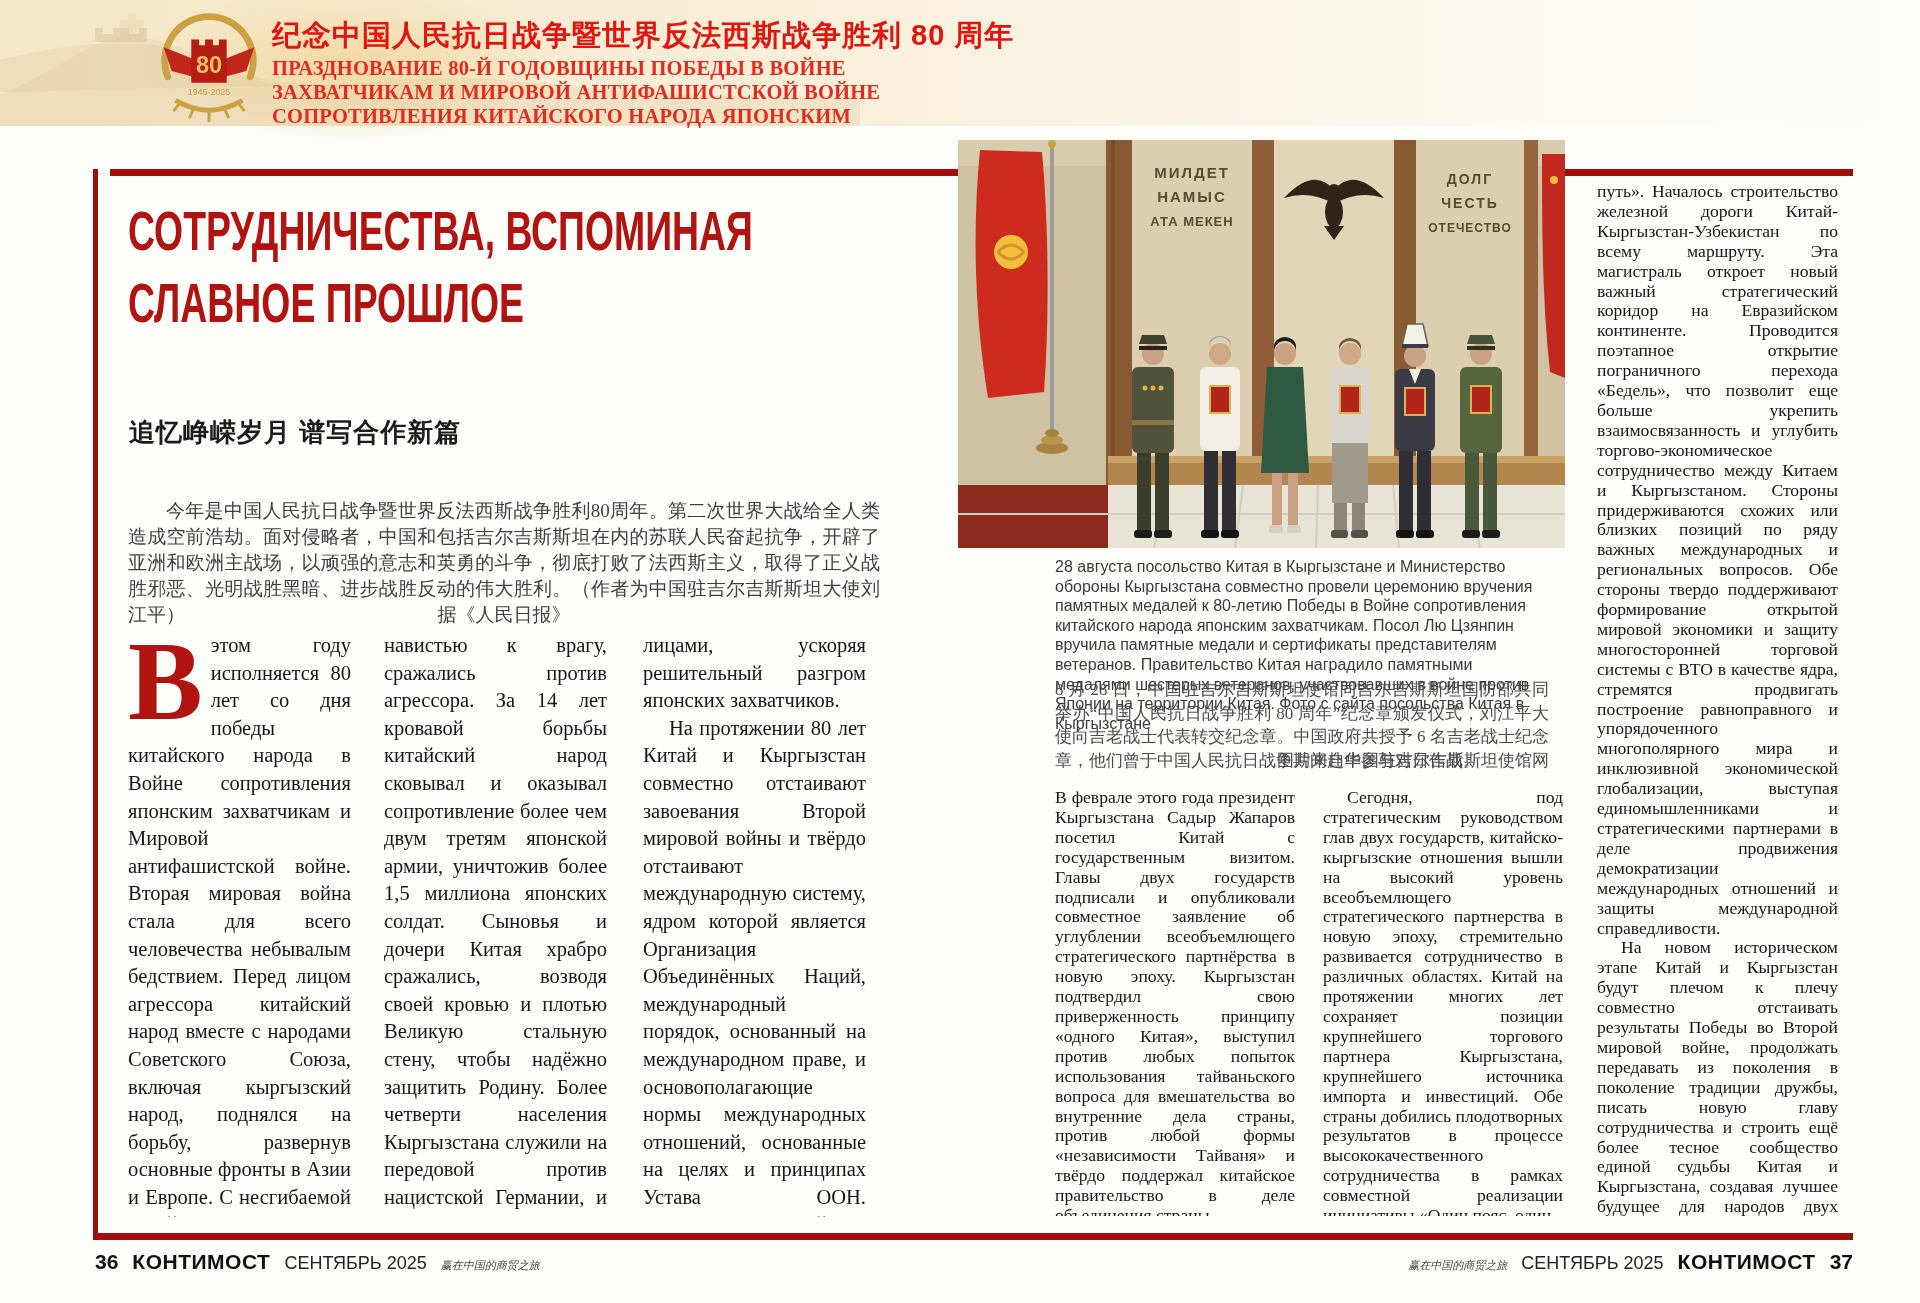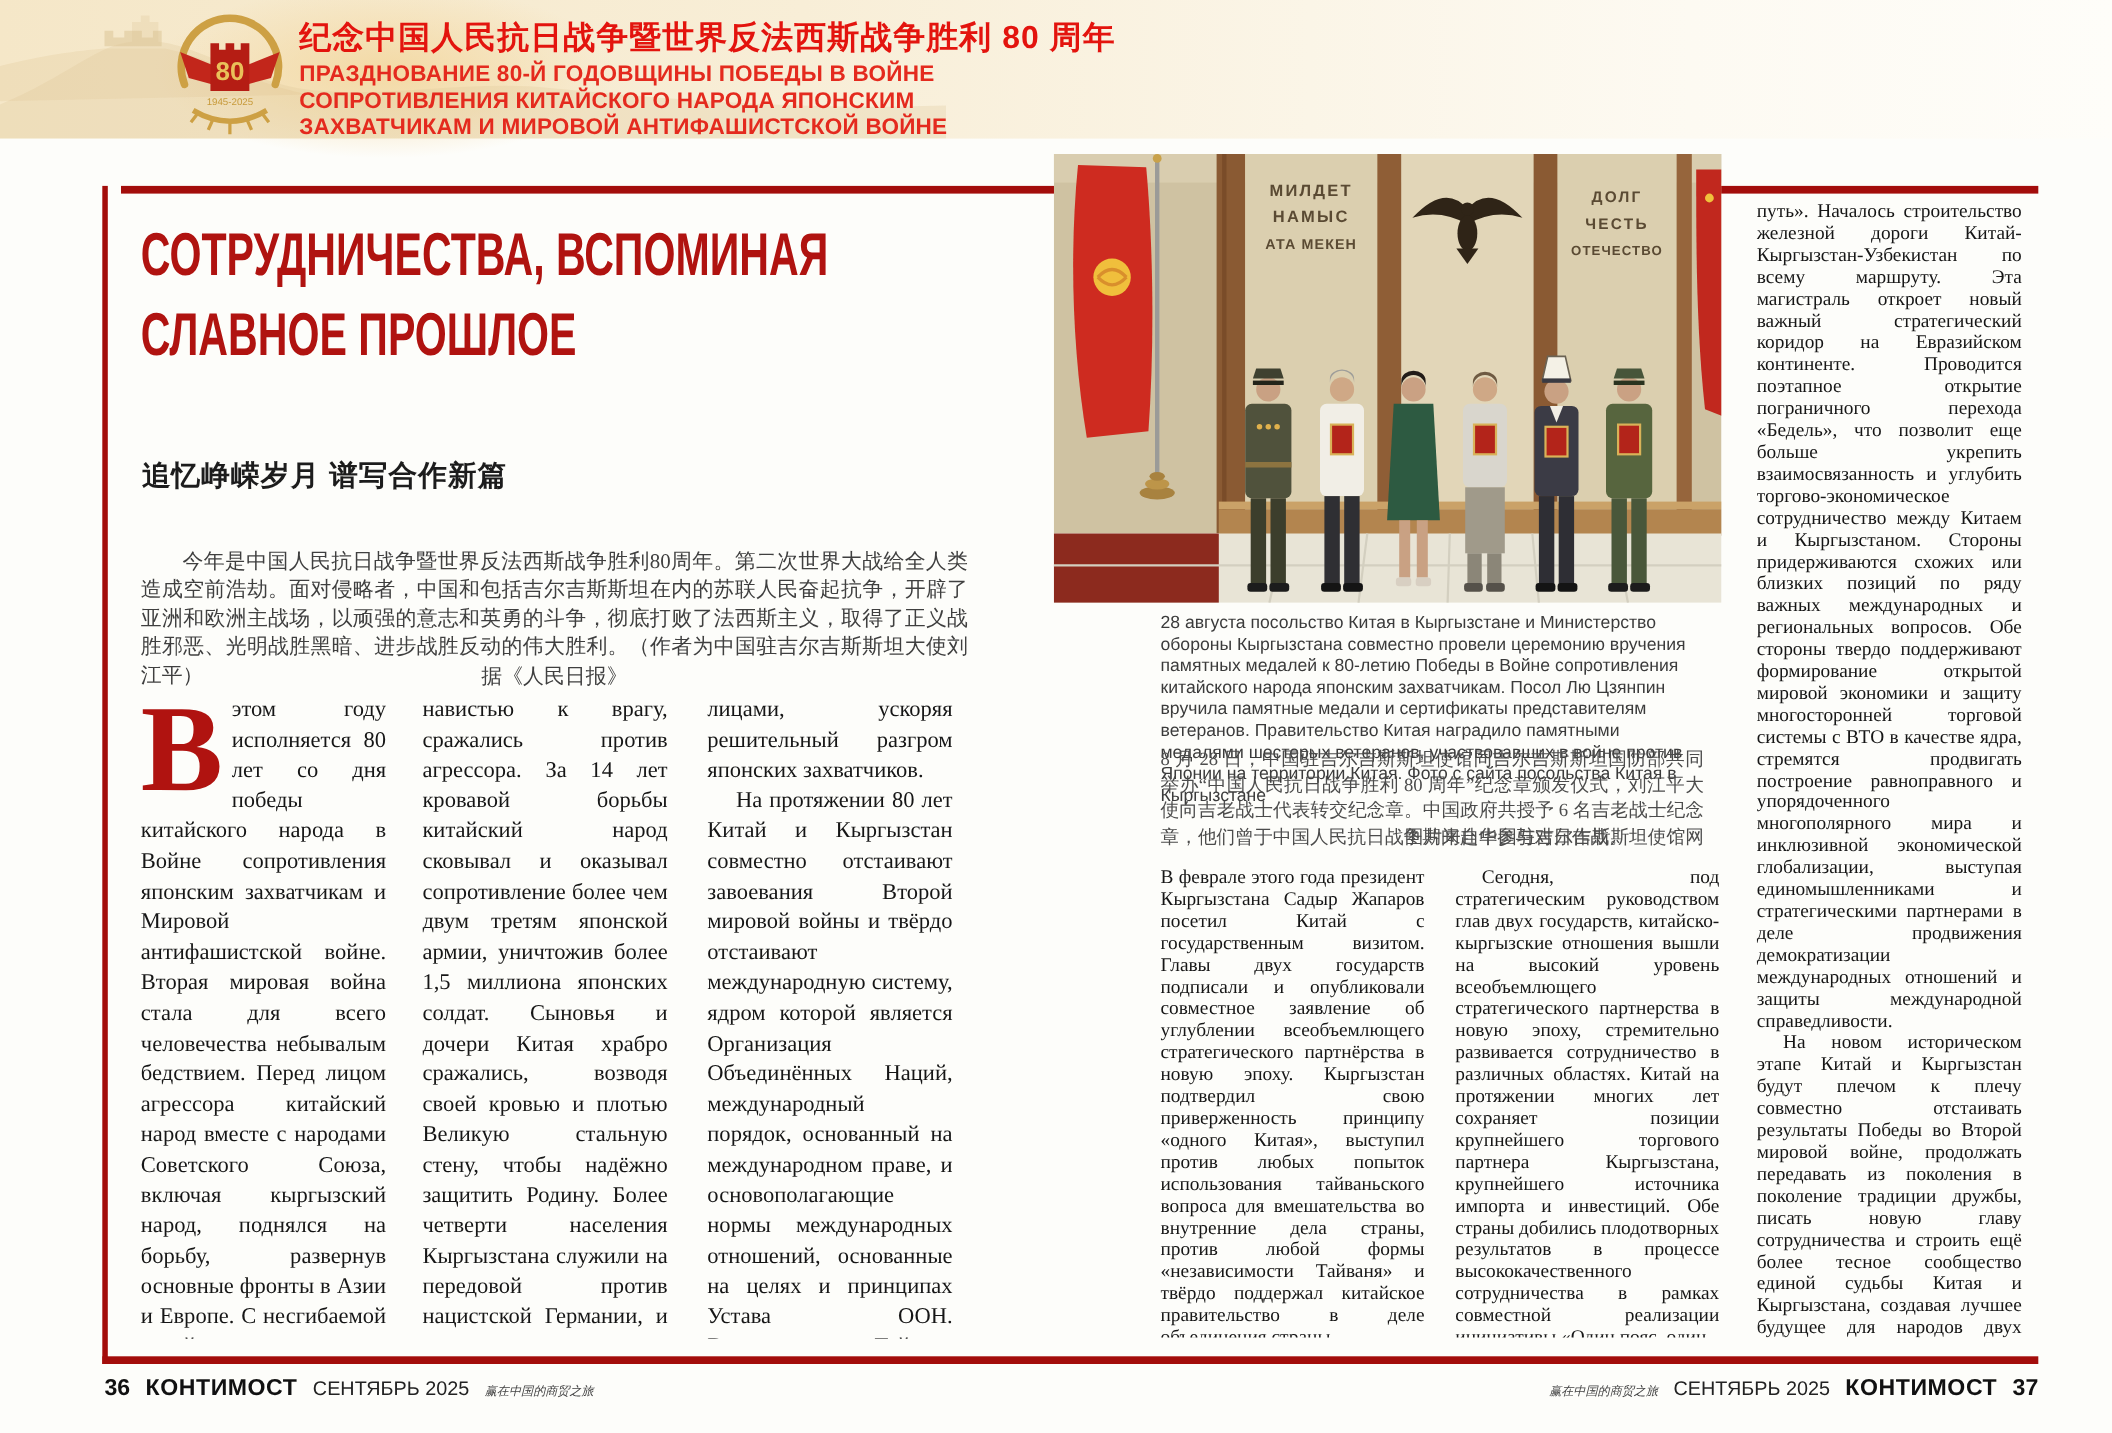--- a/index.html
+++ b/index.html
@@ -21,21 +21,21 @@
   }
   .wall-art{left:0;top:0;opacity:.55;}
   .emblem{left:150px;top:4px;}
   .header-titles{left:272px;top:18px;width:900px;}
   .header-title-cn{
     font-family:"Liberation Sans", sans-serif;
     font-weight:bold;font-size:29px;color:#e3140e;letter-spacing:1px;line-height:34px;
   }
   .header-title-ru{
     margin-top:4px;
-    font-family:Liberation Sans, sans-serif;
+    font-family:Liberation Serif, serif;
     font-weight:bold;font-size:20.5px;color:#e42a1e;line-height:24px;letter-spacing:.2px;
   }
 
   
   .rule-top{left:110px;top:169px;width:1743px;height:7px;background:#a30d0b;}
   .rule-left{left:93px;top:169px;width:5px;height:1071px;background:#a30d0b;}
   .rule-bottom{left:93px;top:1233px;width:1760px;height:7px;background:#a30d0b;}
 
   
   .headline{left:128px;top:202px;width:780px;line-height:58px;}
@@ -107,22 +107,22 @@
     <text x="60" y="70" font-family="Liberation Sans, sans-serif" font-size="24" font-weight="bold" fill="#e9c05a" text-anchor="middle">80</text>
     <text x="60" y="93" font-family="Liberation Sans, sans-serif" font-size="9" fill="#c79a3a" text-anchor="middle">1945-2025</text>
     <path d="M26,98 Q60,118 94,98" fill="none" stroke="#cda044" stroke-width="5"></path>
     <path d="M30,101 l-6,8 M44,107 l-4,9 M60,110 l0,10 M76,107 l4,9 M90,101 l6,8" stroke="#cda044" stroke-width="3" fill="none"></path>
   </svg>
 
   <div class="abs header-titles">
     <div class="header-title-cn">纪念中国人民抗日战争暨世界反法西斯战争胜利 80 周年</div>
     <div class="header-title-ru">
       <div>ПРАЗДНОВАНИЕ 80-Й ГОДОВЩИНЫ ПОБЕДЫ В ВОЙНЕ</div>
+      <div>ЗАХВАТЧИКАМ И МИРОВОЙ АНТИФАШИСТСКОЙ ВОЙНЕ</div>
       <div>СОПРОТИВЛЕНИЯ КИТАЙСКОГО НАРОДА ЯПОНСКИМ</div>
-      <div>ЗАХВАТЧИКАМ И МИРОВОЙ АНТИФАШИСТСКОЙ ВОЙНЕ</div>
     </div>
   </div>
 </div>
 
 <div class="abs rule-top"></div>
 <div class="abs rule-left"></div>
 <div class="abs rule-bottom"></div>
 
 <div class="abs headline">
   <div><span>СОТРУДНИЧЕСТВА, ВСПОМИНАЯ</span></div>

